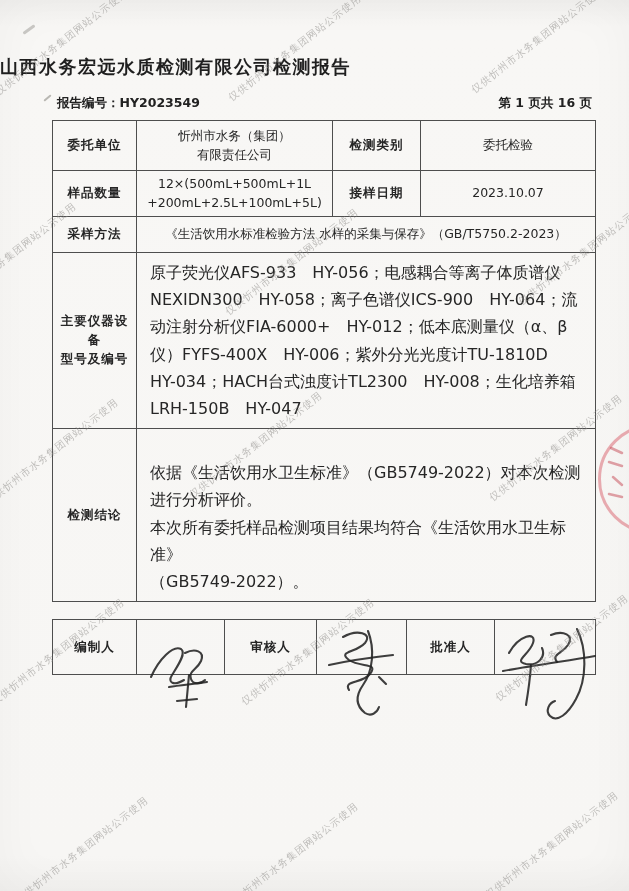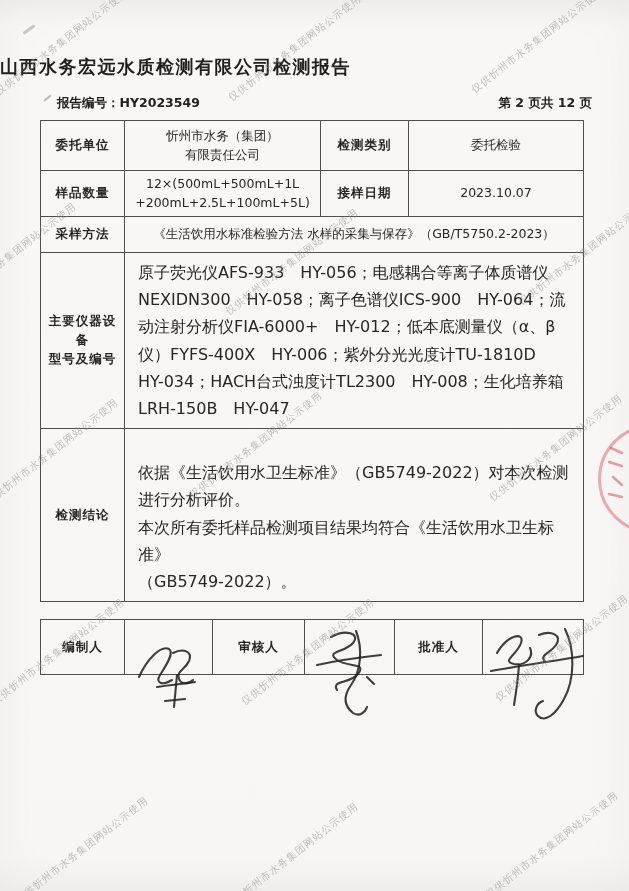--- a/index.html
+++ b/index.html
@@ -39,21 +39,21 @@
     z-index: 2;
   }
   .meta-row {
     position: absolute; top: 95px; left: 57px; right: 37px;
     display: flex; justify-content: space-between; align-items: baseline;
     font-size: 12.5px; font-weight: 600; color: #222;
     z-index: 2;
   }
 
   
-  .tbl-wrap { position: absolute; left: 40px; top: 120px; width: 543px; z-index: 2; }
+  .tbl-wrap { position: absolute; left: 52px; top: 120px; width: 543px; z-index: 2; }
   table {
     border-collapse: collapse; table-layout: fixed; width: 543px;
     background: transparent;
   }
   td {
     border: 1px solid #4e4e4e;
     font-size: 12.5px;
     color: #262626;
     text-align: center;
     vertical-align: middle;
@@ -96,21 +96,21 @@
 <body>
 
 <div class="page">
 
   <div class="artifact-1"></div>
   <div class="artifact-2"></div>
 
   <div class="doc-title">山西水务宏远水质检测有限公司检测报告</div>
   <div class="meta-row">
     <span>报告编号：HY2023549</span>
-    <span>第 2 页共 12 页</span>
+    <span>第 1 页共 16 页</span>
   </div>
 
   <div class="tbl-wrap">
     <table class="main">
       <colgroup>
           <col style="width:84px">
           <col style="width:196px">
           <col style="width:88px">
           <col style="width:175px">
         </colgroup>

